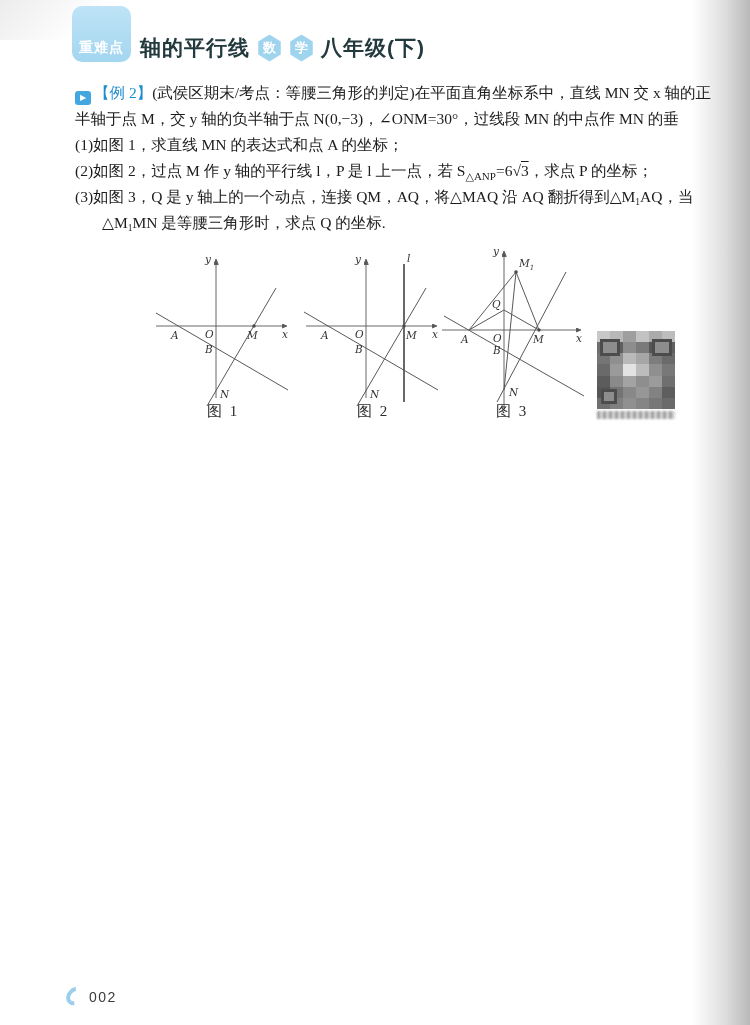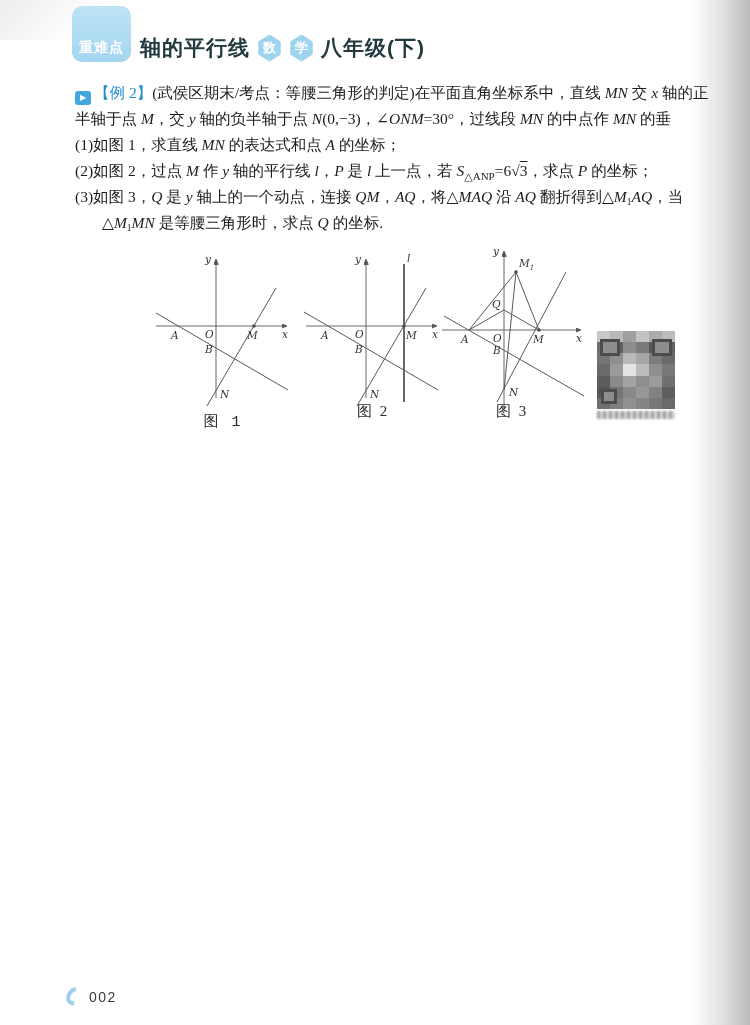--- a/index.html
+++ b/index.html
@@ -24,21 +24,21 @@
     clip-path:polygon(50% 0,95% 26%,95% 74%,50% 100%,5% 74%,5% 26%);}
   .hex span{color:#ffffff;font-size:13px;font-weight:bold;}
 
   
   .problem{position:absolute;left:75px;top:80px;width:620px;font-size:15.5px;}
   .line{white-space:nowrap;height:26px;line-height:26px;}
   .line.indent{padding-left:27px;}
   .seg{}
   .seg.ex{color:#1f8ccd;font-weight:normal;}
   .seg.kai{color:#222;}
-  .seg.it{font-style:italic;}
+  .seg.it{}
   .seg.sub{font-size:11px;vertical-align:-4px;letter-spacing:0;}
   .seg.sb{font-size:9.5px;vertical-align:-3px;}
   .seg.ov{text-decoration:overline;}
   .play-icon{display:inline-flex;width:16px;height:14px;background:#42a7de;border-radius:3px;
     align-items:center;justify-content:center;margin-right:3px;vertical-align:-2px;}
   .play-icon i{color:#fff;font-style:normal;font-size:8px;line-height:1;}
 
   
   .fig{position:absolute;}
   .fig svg{display:block;}
@@ -107,21 +107,21 @@
     <circle cx="106" cy="80" r="1.7" fill="#4a4a4a" stroke="none"></circle>
     <text x="57" y="17">y</text>
     <text x="134" y="92">x</text>
     <text x="57" y="92">O</text>
     <text x="23" y="93">A</text>
     <text x="99" y="93">M</text>
     <text x="57" y="107">B</text>
     <text x="72" y="152">N</text>
   </svg>
 </div>
-<div class="fig-cap" style="left:148px;top:412px;width:150px;font-family:Liberation Mono, monospace;">图 1</div>
+<div class="fig-cap" style="left:148px;top:402px;width:150px;">图 1</div>
 
 <div class="fig" style="left:298px;top:246px;">
   <svg width="150" height="160" viewBox="0 0 150 160">
     <defs>
       <marker id="ar2" markerWidth="7" markerHeight="6" refX="5" refY="2.5" orient="auto">
         <path d="M0,0 L6,2.5 L0,5 z" fill="#585858" stroke="none"></path>
       </marker>
     </defs>
     <line x1="68" y1="152" x2="68" y2="14" stroke-width="0.9" marker-end="url(#ar2)"></line>
     <line x1="8" y1="80" x2="138" y2="80" stroke-width="0.9" marker-end="url(#ar2)"></line>

